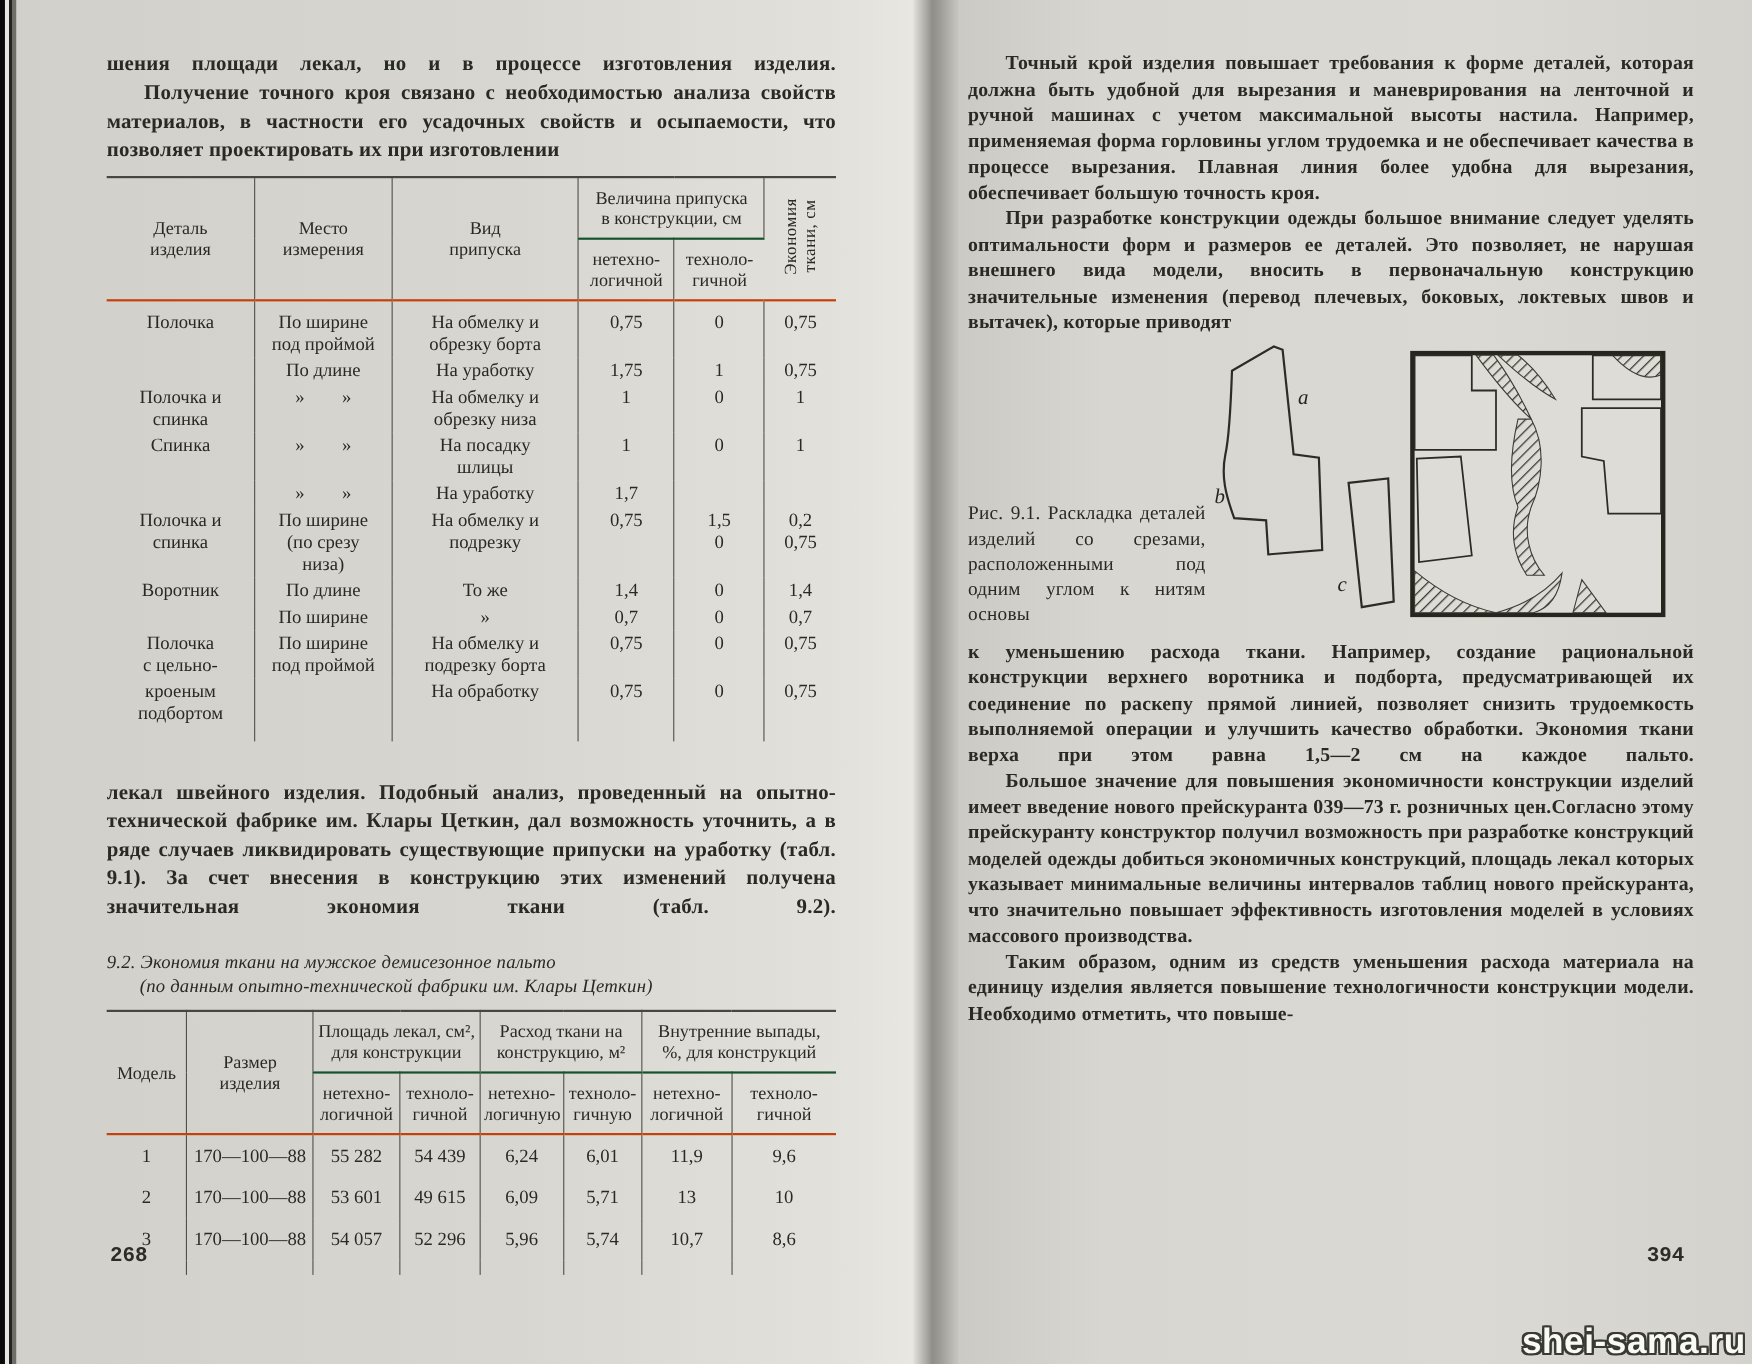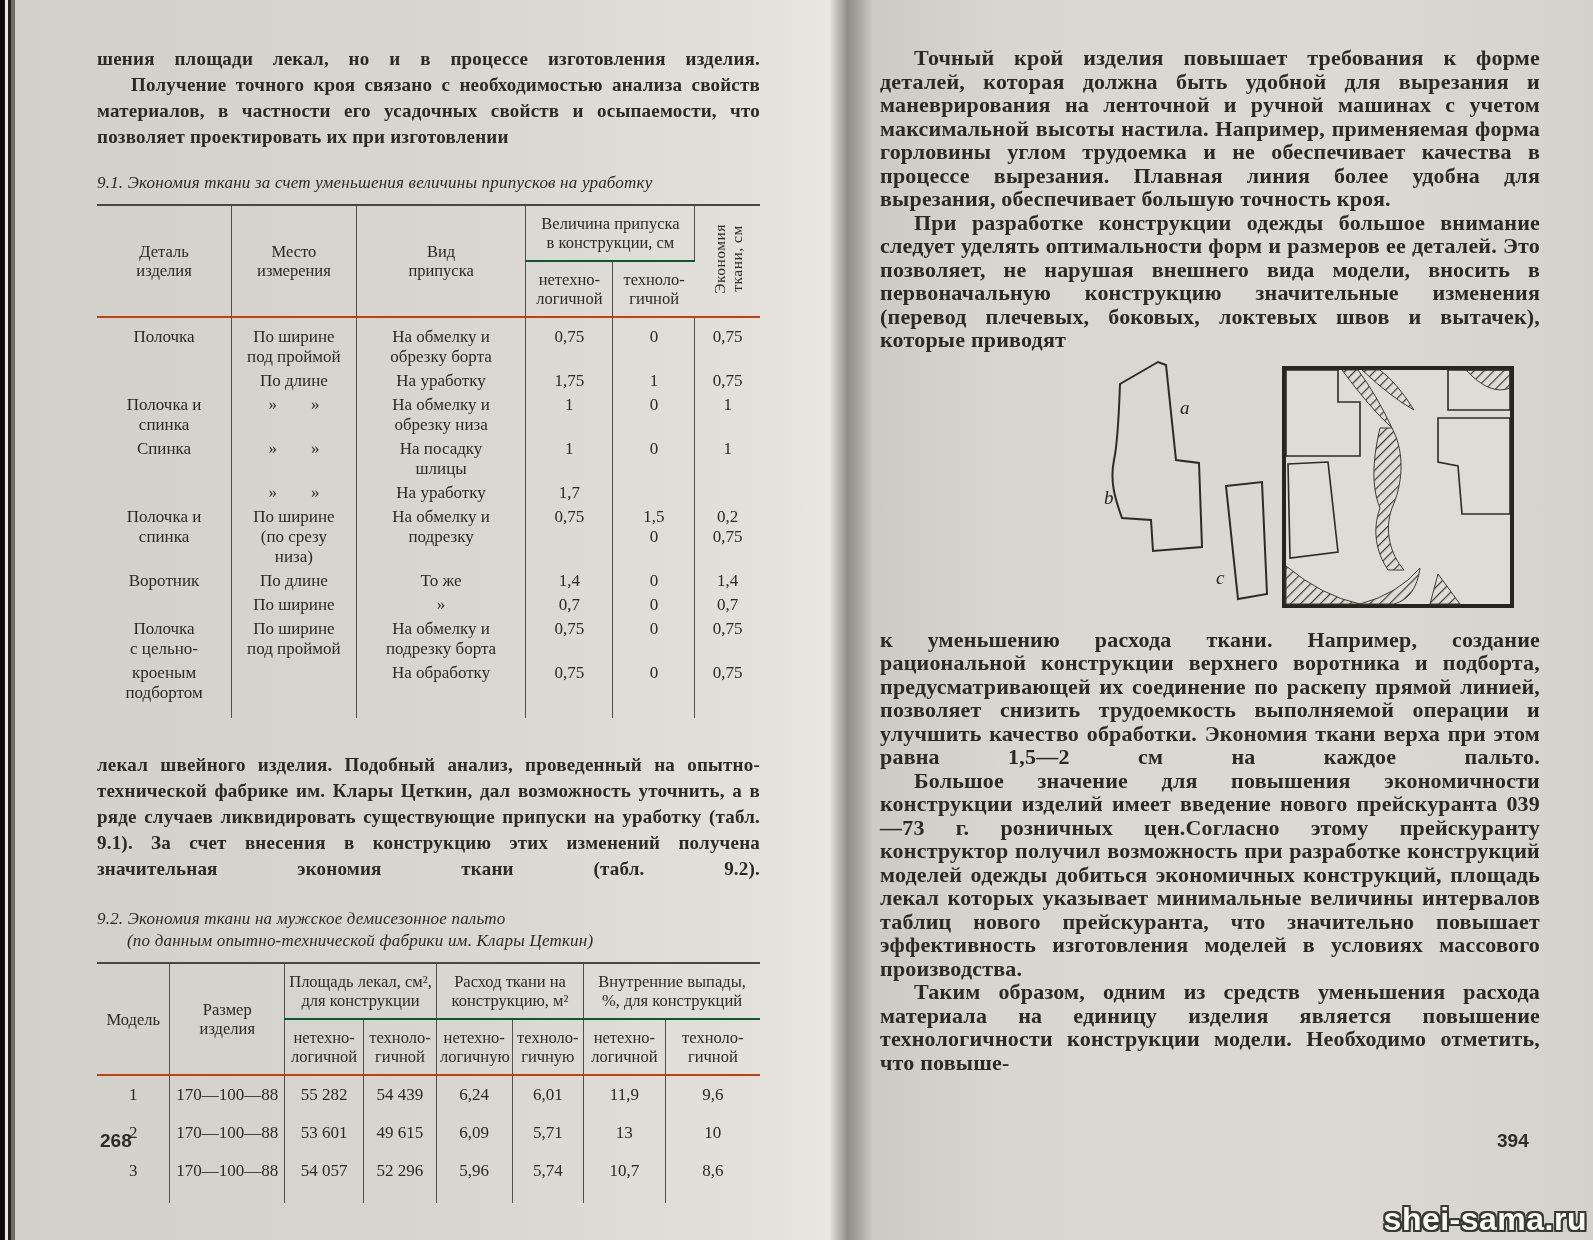--- a/index.html
+++ b/index.html
@@ -13,21 +13,21 @@
   .gutter{position:absolute;left:830px;top:0;width:42px;height:100%;
          background:linear-gradient(90deg,#e3e2dc 0%,#8f8e88 42%,#9c9b95 58%,#c9c8c2 100%);}
   .page-right-bg{position:absolute;left:872px;top:0;width:721px;height:100%;
          background:linear-gradient(90deg,#cbcac4 0%,#d7d6d0 18%,#dad9d3 65%,#d3d2cc 100%);}
 
   .page-content{position:absolute;top:46px;}
   .lp{left:97px;width:663px;}
   .rp{left:880px;width:660px;}
 
   p.body{margin:0;text-align:justify;font-size:19px;line-height:26px;letter-spacing:.2px;font-weight:bold;}
-  .rp p.body{font-size:22px;line-height:23.5px;}
+  .rp p.body{font-size:18px;line-height:23.5px;}
   p.indent{text-indent:34px;}
   p.full-line{text-align-last:justify;}
 
   .tbl-caption{font-style:italic;font-size:17px;line-height:22px;letter-spacing:.2px;}
   .cap1{margin-top:22px;}
   .cap2{margin-top:26px;}
   .cap2 .cap-l2{padding-left:30px;}
 
   table{border-collapse:collapse;table-layout:fixed;width:663px;margin-top:10px;
         border-top:2px solid #47473f;}
@@ -38,21 +38,21 @@
   th.grp{border-bottom:2px solid #14532d;height:50px;}
   thead tr.sub-row th{height:50px;}
   tbody td{font-size:17px;line-height:20px;}
   .t1 thead tr:first-child{height:52px;}
   .t1 tbody tr:first-child td{padding-top:9px;}
   .t2 tbody td{padding-top:9px;padding-bottom:9px;font-size:17px;}
   tr.spacer td{height:13px;padding:0;}
   .vert{writing-mode:vertical-rl;transform:rotate(180deg);display:inline-block;
         font-size:15.5px;line-height:17px;letter-spacing:.5px;}
 
-  .page-num{position:absolute;font-family:Liberation Sans, sans-serif;
+  .page-num{position:absolute;font-family:Liberation Mono, monospace;
         font-weight:bold;font-size:19px;color:#2d2d28;}
   .pn-left{left:100px;top:1130px;}
   .pn-right{left:1497px;top:1130px;}
 
   .figure{position:relative;height:262px;margin:8px 0 6px;}
   .fig-caption{position:absolute;left:0;top:142px;width:216px;
         font-size:17.5px;line-height:23px;text-align:justify;letter-spacing:.2px;}
   .fig-art{position:absolute;left:224px;top:-6px;}
   .fig-label{font-style:italic;font-size:19px;fill:#26261f;font-family:"Liberation Serif",serif;}
 
@@ -67,21 +67,20 @@
 <div class="scan">
   <div class="spine"></div>
   <div class="page-left-bg"></div>
   <div class="gutter"></div>
   <div class="page-right-bg"></div>
 
   <div class="page-content lp">
     <p class="body full-line">шения площади лекал, но и в процессе изготовления изделия.</p>
     <p class="body indent">Получение точного кроя связано с необходимостью анализа свойств материалов, в частности его усадочных свойств и осыпаемости, что позволяет проектировать их при изготовлении</p>
 
-    <div class="tbl-caption cap1">9.1. Экономия ткани за счет уменьшения величины припусков на уработку</div>
 
     <table class="t1">
       <colgroup>
         <col style="width:20.3%">
           <col style="width:18.8%">
           <col style="width:25.6%">
         <col style="width:13.1%">
           <col style="width:12.4%">
           <col style="width:9.8%">
       </colgroup>
@@ -300,20 +299,21 @@
         </tr>
       </tbody>
     </table>
   </div>
 
   <div class="page-content rp">
     <p class="body indent">Точный крой изделия повышает требования к форме деталей, которая должна быть удобной для вырезания и маневрирования на ленточной и ручной машинах с учетом максимальной высоты настила. Например, применяемая форма горловины углом трудоемка и не обеспечивает качества в процессе вырезания. Плавная линия более удобна для вырезания, обеспечивает большую точность кроя.</p>
     <p class="body indent">При разработке конструкции одежды большое внимание следует уделять оптимальности форм и размеров ее деталей. Это позволяет, не нарушая внешнего вида модели, вносить в первоначальную конструкцию значительные изменения (перевод плечевых, боковых, локтевых швов и вытачек), которые приводят</p>
 
     <div class="figure">
+      <div class="fig-caption">Рис. 9.1. Раскладка деталей изделий со срезами, расположенными под одним углом к нитям основы</div>
       <svg class="fig-art" width="416" height="268" viewBox="0 0 416 268">
         <defs>
           <pattern id="hatch" patternUnits="userSpaceOnUse" width="7" height="7" patternTransform="rotate(45)">
             <line x1="0" y1="0" x2="0" y2="7" stroke="#3c3c34" stroke-width="2.4"></line>
           </pattern>
         </defs>
 
         <g>
           <path d="M16,30 L54,8 L62,11 L72,106 L95,109 L98,193 L49,197 L47,166 L18,164
                    C10,142 6,126 10,106 C14,88 15,58 16,30 Z" fill="none" stroke="#2c2c26" stroke-width="2"></path>

